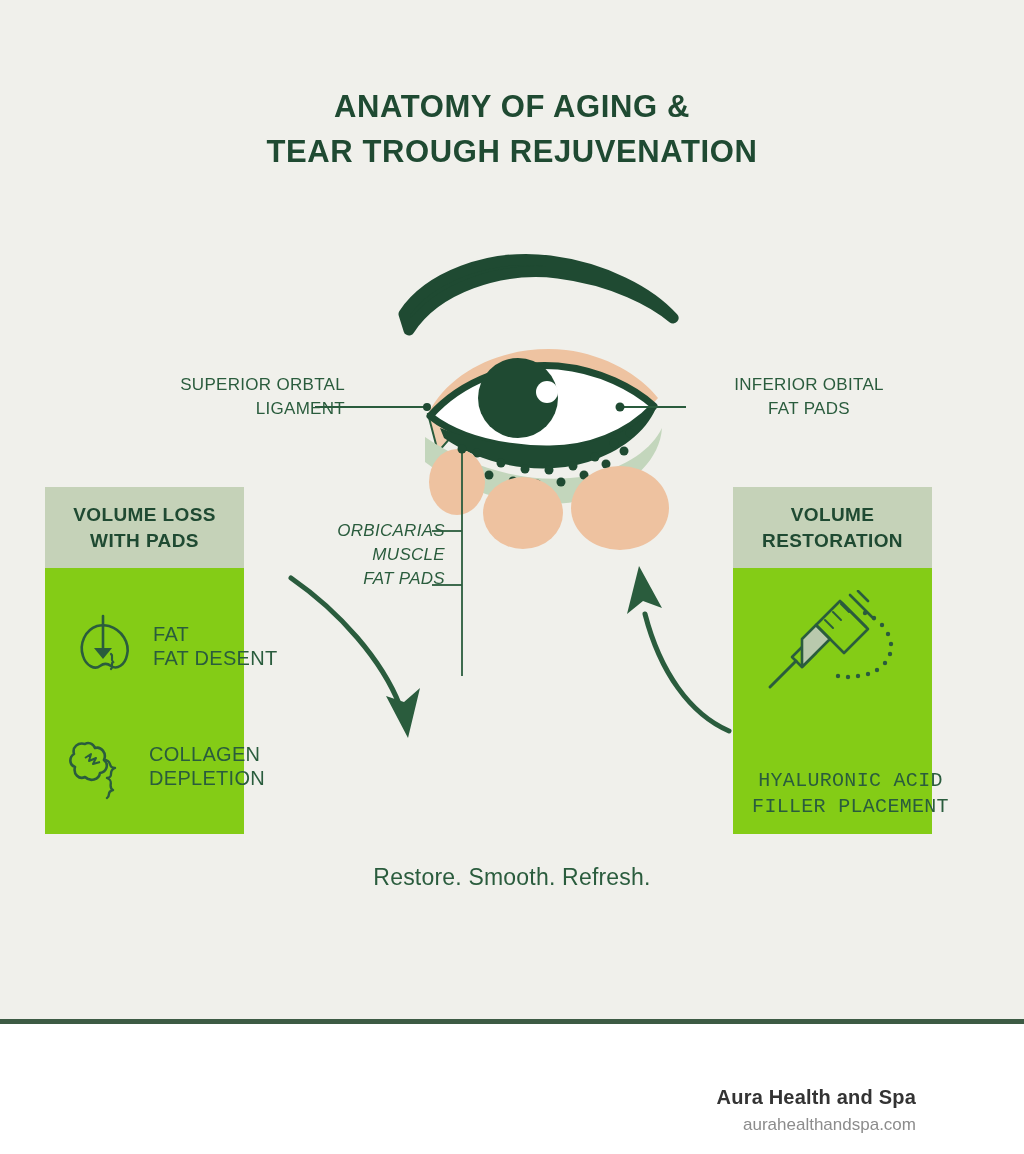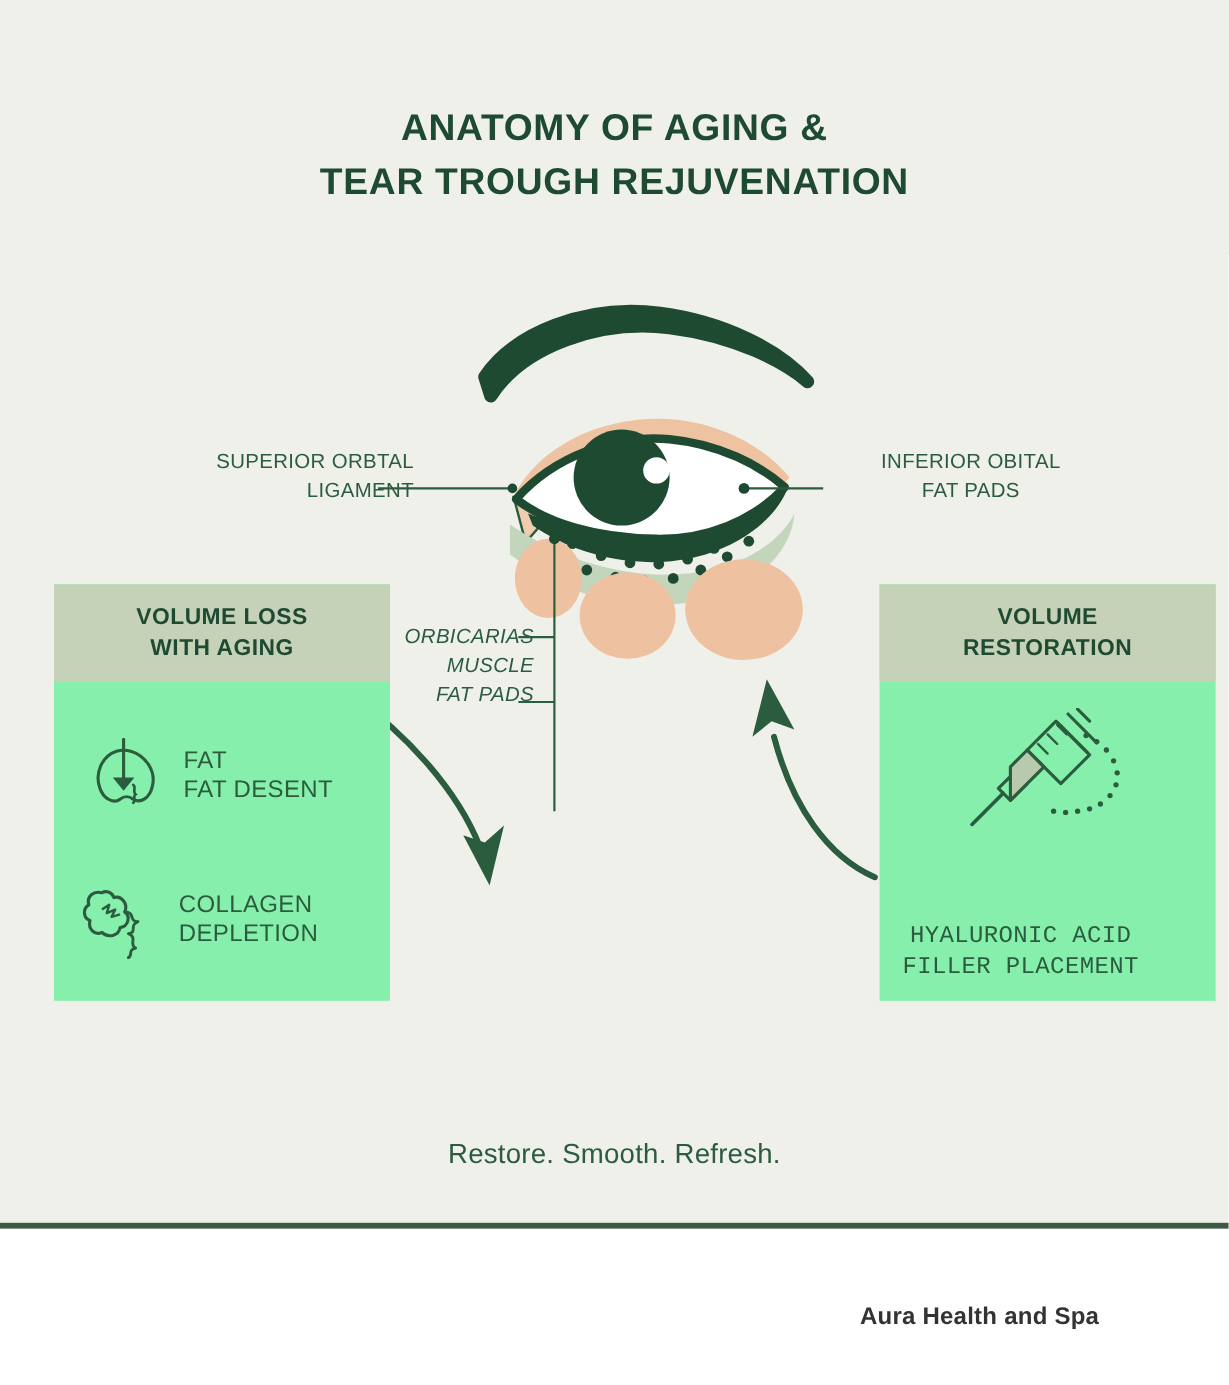--- a/index.html
+++ b/index.html
@@ -80,22 +80,22 @@
   #label-orbicarias {
     left: 230px; top: 519px;
     width: 215px;
     text-align: right;
     font-style: italic;
   }
 
   
   .card {
     position: absolute;
-    width: 280px;
-    background: #86efac;
+    width: 199px;
+    background: #84cc16;
   }
   #card-left  { left: 45px;  top: 487px; height: 347px; }
   #card-right { left: 733px; top: 487px; height: 347px; }
 
   .card-head {
     height: 81px;
     background: #c5d2b8;
     color: #1f4a32;
     font-size: 19px;
     font-weight: bold;
@@ -144,21 +144,21 @@
     color: #2a5c3d;
     font-size: 20px;
     line-height: 26px;
     letter-spacing: 0.3px;
     font-family: Liberation Mono, monospace;
   }
 
   
   #tagline {
     position: absolute;
-    left: 0; top: 948px;
+    left: 0; top: 864px;
     width: 1024px;
     text-align: center;
     color: #2a5c3d;
     font-size: 23px;
     letter-spacing: 0.2px;
   }
 
   
   #footer {
     position: absolute;
@@ -280,21 +280,21 @@
 
   <div class="anno" id="label-orbicarias">
     <div>ORBICARIAS</div>
     <div>MUSCLE</div>
     <div>FAT PADS</div>
   </div>
 
   <div class="card" id="card-left">
     <div class="card-head">
       <span>VOLUME LOSS</span>
-      <span>WITH AGING</span>
+      <span>WITH PADS</span>
     </div>
     <div class="card-body">
 
       <div class="feature" id="feature-fat">
         <svg class="feature-icon" viewBox="0 0 72 72">
           <path d="M30 16 C 18 20, 12 34, 16 46 C 19 56, 28 60, 33 56
                    C 37 53, 40 53, 44 56 C 50 60, 58 55, 60 45
                    C 63 33, 55 20, 42 16 C 38 15, 34 15, 30 16 Z" fill="none" stroke="#2a5c3d" stroke-width="2.6" stroke-linejoin="round"></path>
           <line x1="36" y1="6" x2="36" y2="46" stroke="#2a5c3d" stroke-width="2.6" stroke-linecap="round"></line>
           <path d="M27 38 L 36 49 L 45 38 Z" fill="#2a5c3d"></path>
@@ -373,15 +373,16 @@
         <div>FILLER PLACEMENT</div>
       </div>
 
     </div>
   </div>
 
   <div id="tagline">Restore. Smooth. Refresh.</div>
 
   <div id="footer">
     <div id="brand-name">Aura Health and Spa</div>
+    <div id="brand-url">aurahealthandspa.com</div>
   </div>
 
 </div>
 
 </body></html>

